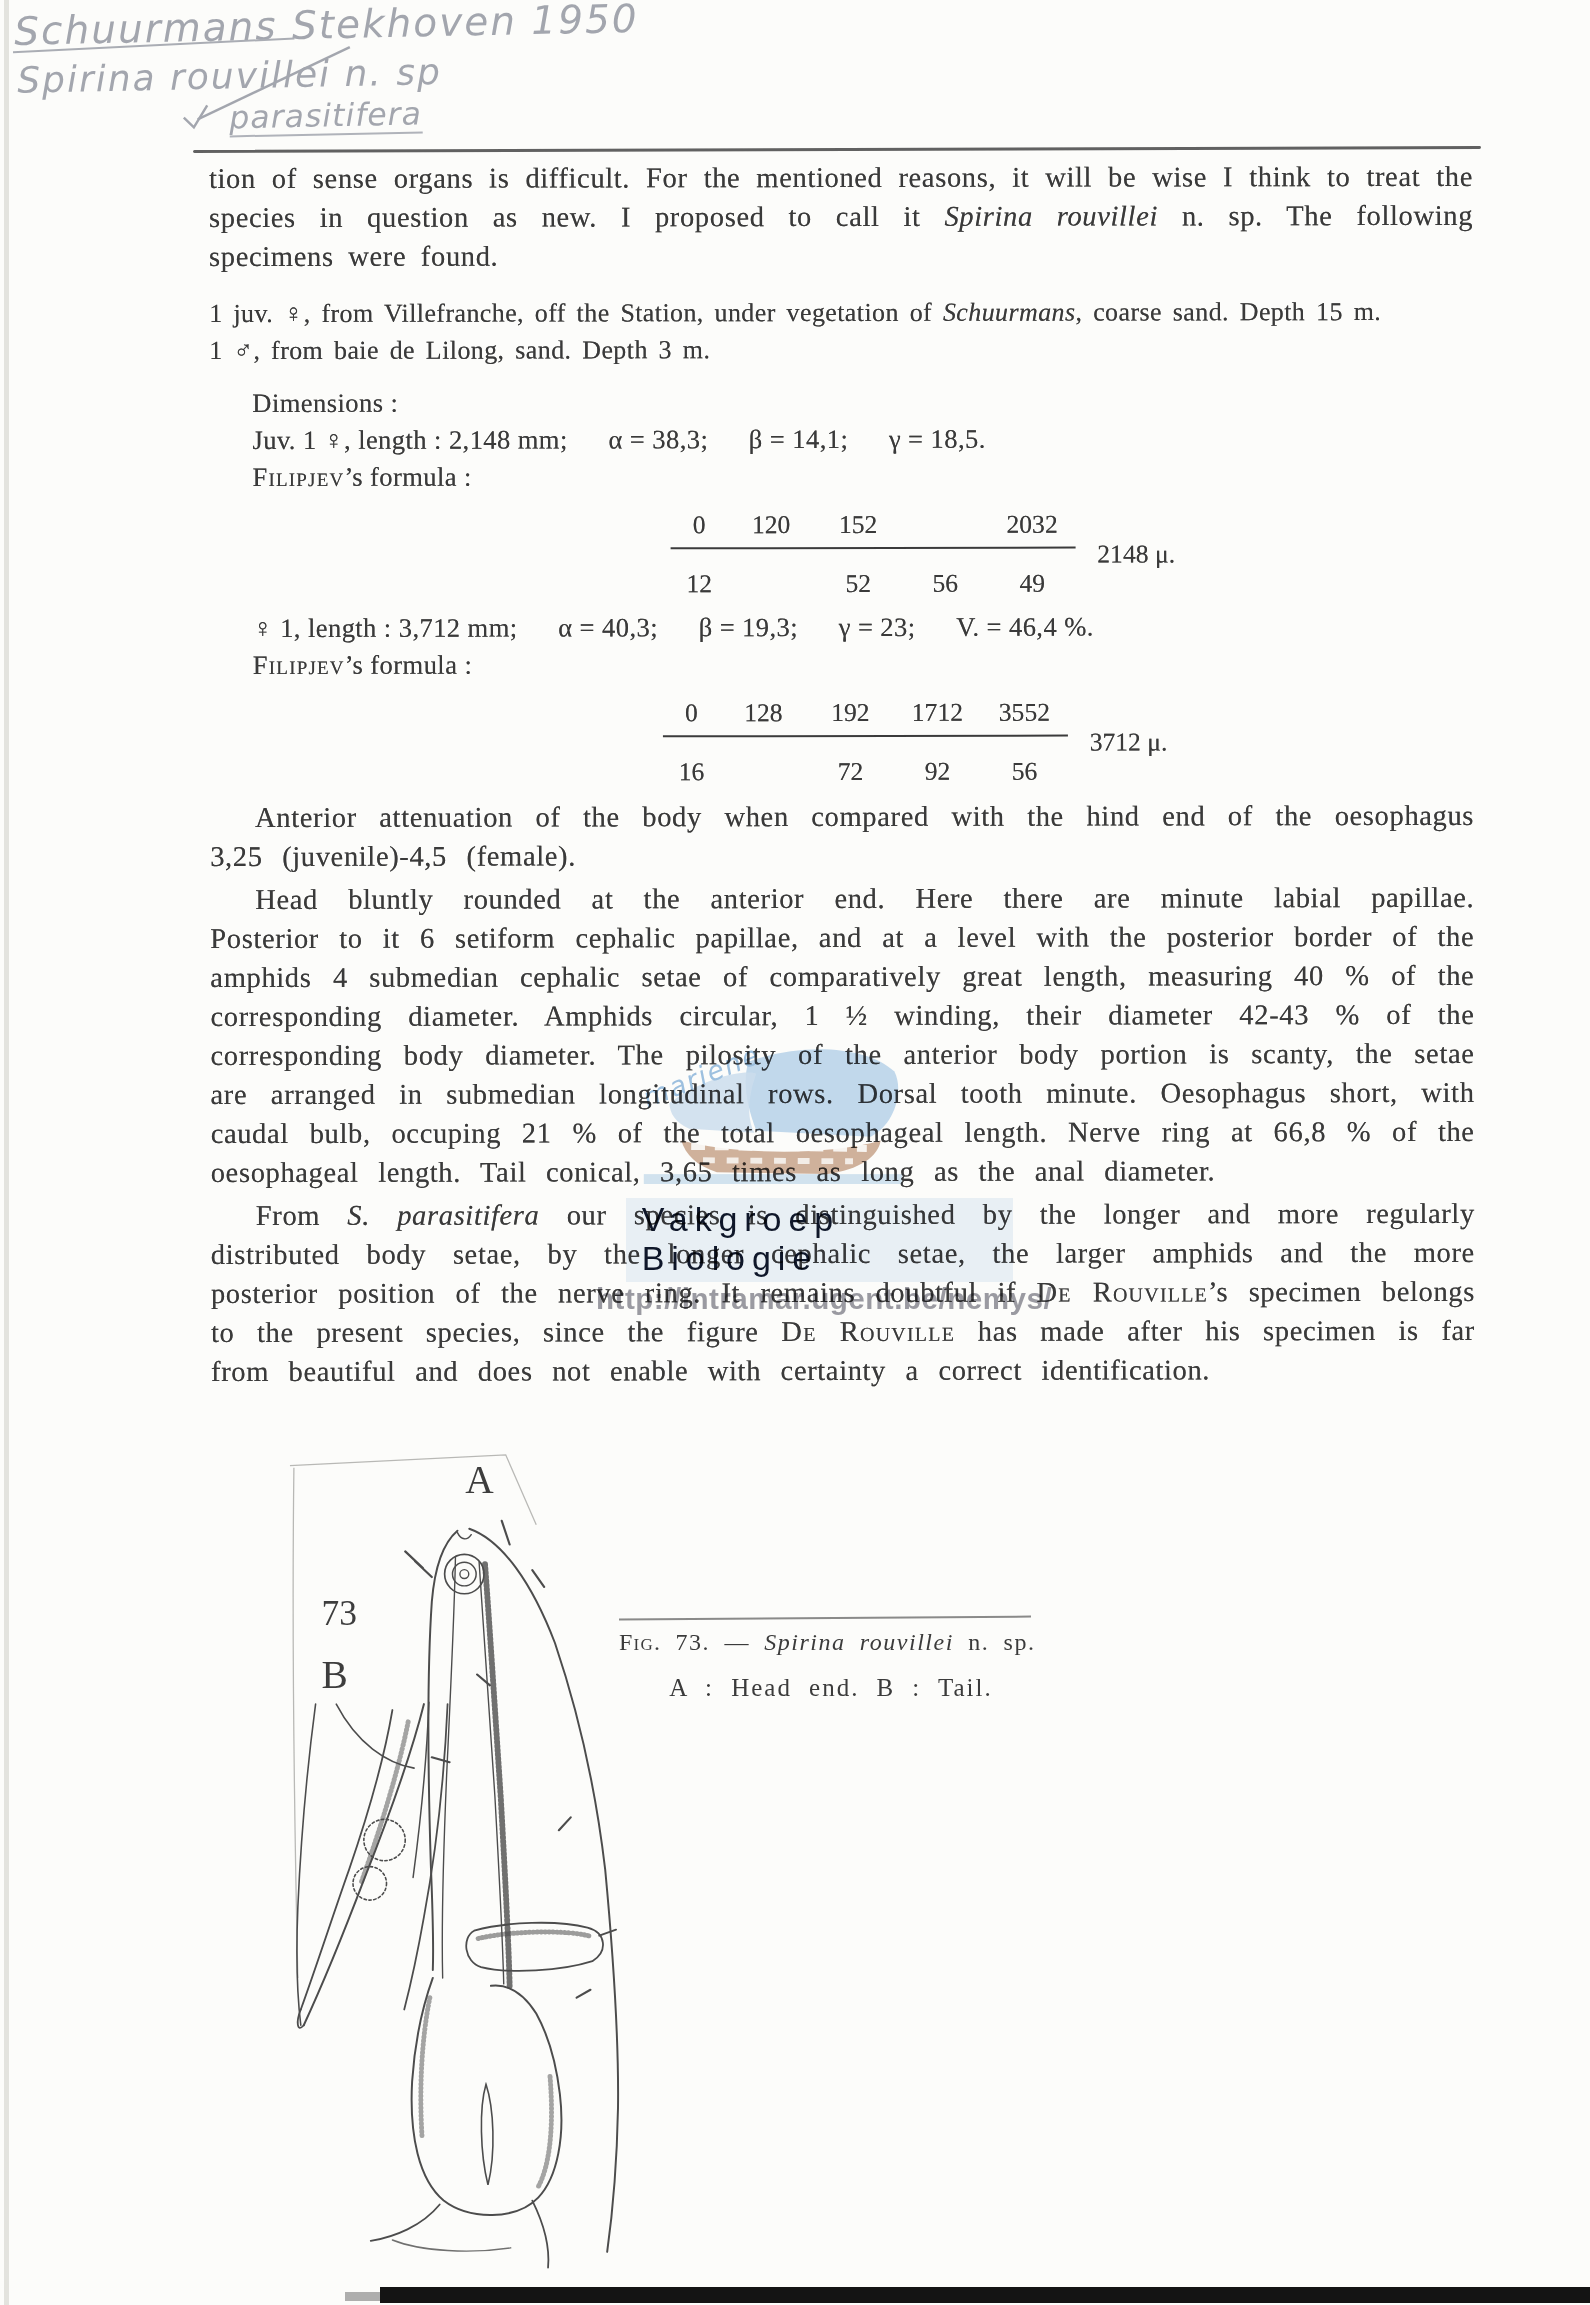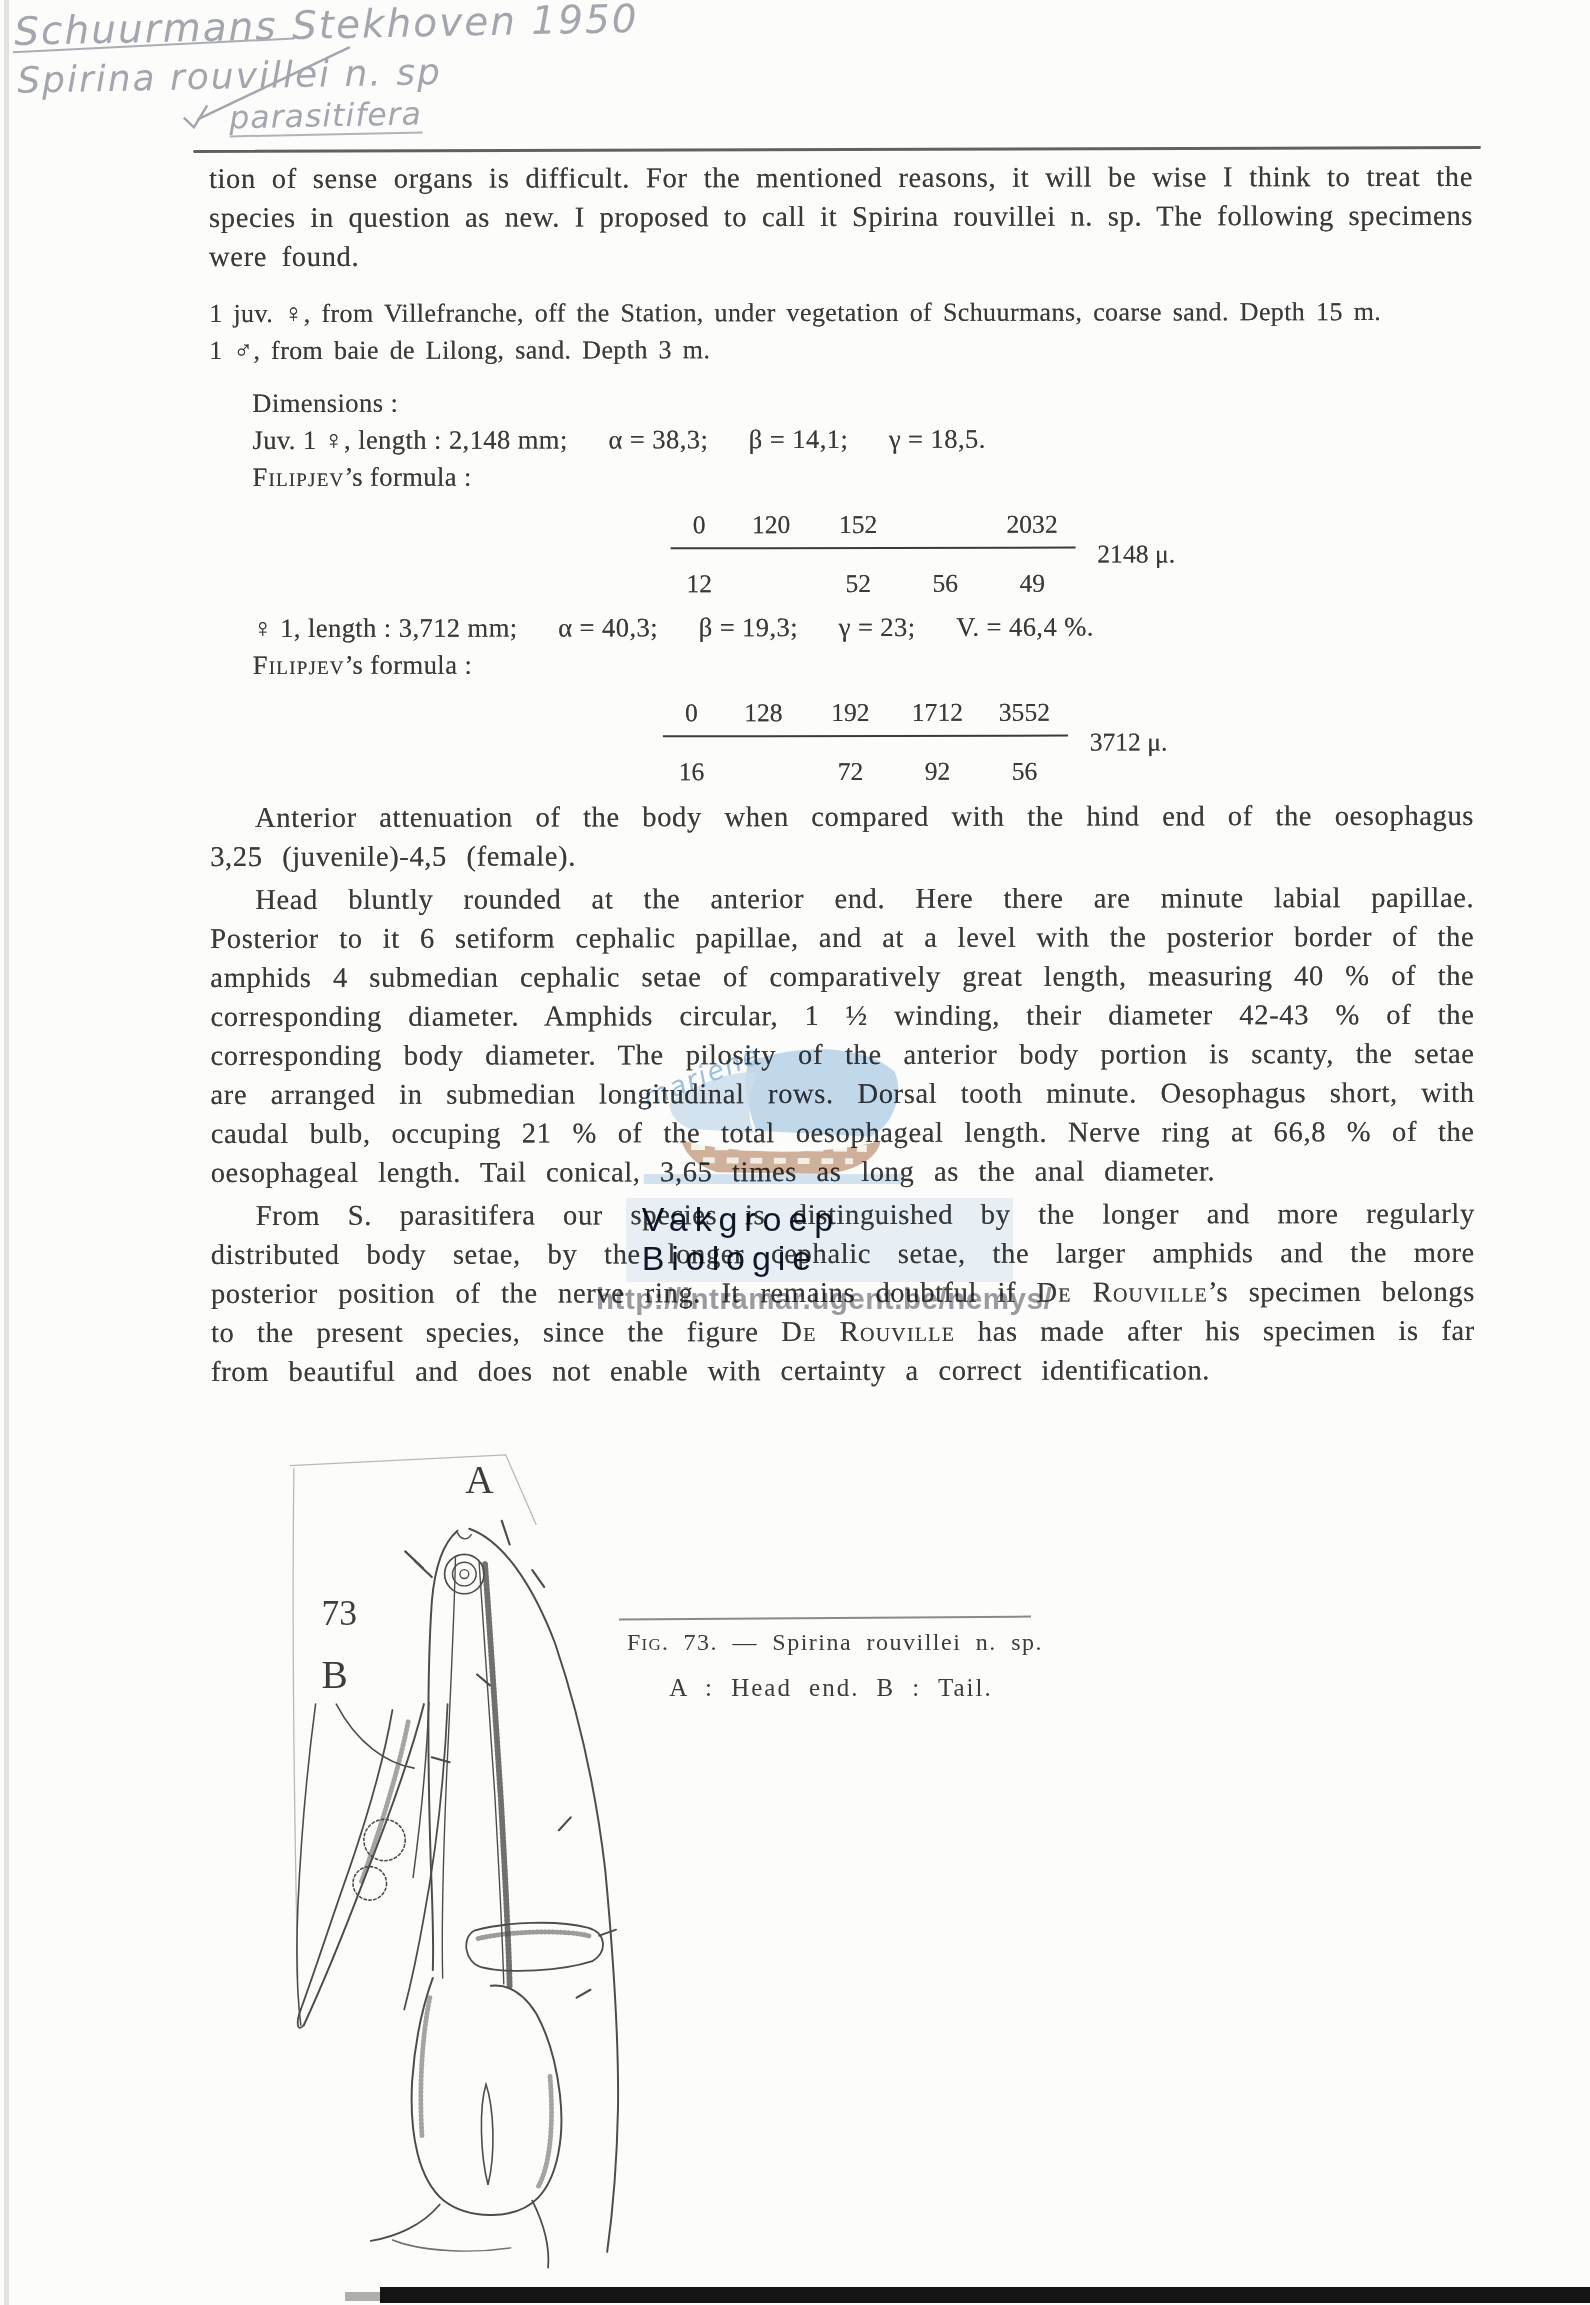--- a/index.html
+++ b/index.html
@@ -26,21 +26,21 @@
   .block{margin:0;}
   .para{text-align:justify;word-spacing:11.8px;letter-spacing:0.6px;}
   .para.first{word-spacing:6.9px;}
   .para.indent{text-indent:45px;margin-top:3.9px;}
   .specimen{font-size:26px;line-height:35px;padding-left:43px;text-indent:-43px;
     word-spacing:3.9px;letter-spacing:0.4px;margin-top:2px;}
   .para.first + .specimen{margin-top:19.7px;}
   .dims{font-size:26.6px;line-height:37px;margin-left:43px;white-space:pre-wrap;letter-spacing:0.4px;}
   .dims.lead{margin-top:17.7px;}
   .dims.tight{margin-top:3.9px;}
-  .em{}
+  .em{font-style:italic;}
   .sc{font-variant:small-caps;letter-spacing:1.2px;}
   
   .formula{display:flex;align-items:center;font-size:25.6px;margin:9.9px 0 5.9px 461px;}
   .formula.f2{margin-left:453px;}
   .frac{display:inline-block;}
   .frow{display:flex;}
   .frow.num{border-bottom:2.5px solid #3b3b3b;padding-bottom:3px;}
   .frow.den{padding-top:15px;}
   .fcell{width:87px;text-align:center;}
   .fcell:first-child{width:57px;}
@@ -50,21 +50,21 @@
     mix-blend-mode:multiply;font-family:"Liberation Sans","DejaVu Sans",sans-serif;}
   .wm-logo{display:block;margin-left:41px;}
   .wm-org{margin-top:14px;margin-left:37px;display:inline-block;font-size:34px;letter-spacing:6.9px;
     color:#0f172a;background:rgba(198,219,238,.35);padding:2px 15.8px 3.9px 15.8px;}
   .wm-url{margin-top:0;margin-left:7px;font-size:29.6px;font-weight:bold;letter-spacing:0.5px;
     color:rgba(128,128,138,.78);}
   
   .figure-svg{position:absolute;left:274px;top:1446px;z-index:1;}
   .caption{position:absolute;left:619px;top:1617px;width:433px;color:#3b3b3b;z-index:2;}
   .cap-rule{width:412px;height:2px;background:#6d6d6d;transform:rotate(-0.4deg);margin-bottom:9.9px;opacity:.8;}
-  .cap-l1{font-size:24px;letter-spacing:1.5px;word-spacing:6.9px;text-align:right;width:424px;}
+  .cap-l1{font-size:24px;letter-spacing:1.5px;word-spacing:6.9px;text-align:left;width:424px;}
   .cap-l2{font-size:25px;letter-spacing:2px;word-spacing:8.9px;text-align:center;width:424px;margin-top:18px;}
   
   .bottom-bar{position:absolute;left:380px;top:2287px;width:1211px;height:15.8px;background:#141414;}
   .bottom-stub{position:absolute;left:345px;top:2292px;width:37px;height:8.9px;background:#7a7a7a;opacity:.6;}
 </style>
 </head>
 <body>
 
 <div class="scan-edge-left"></div>
 

